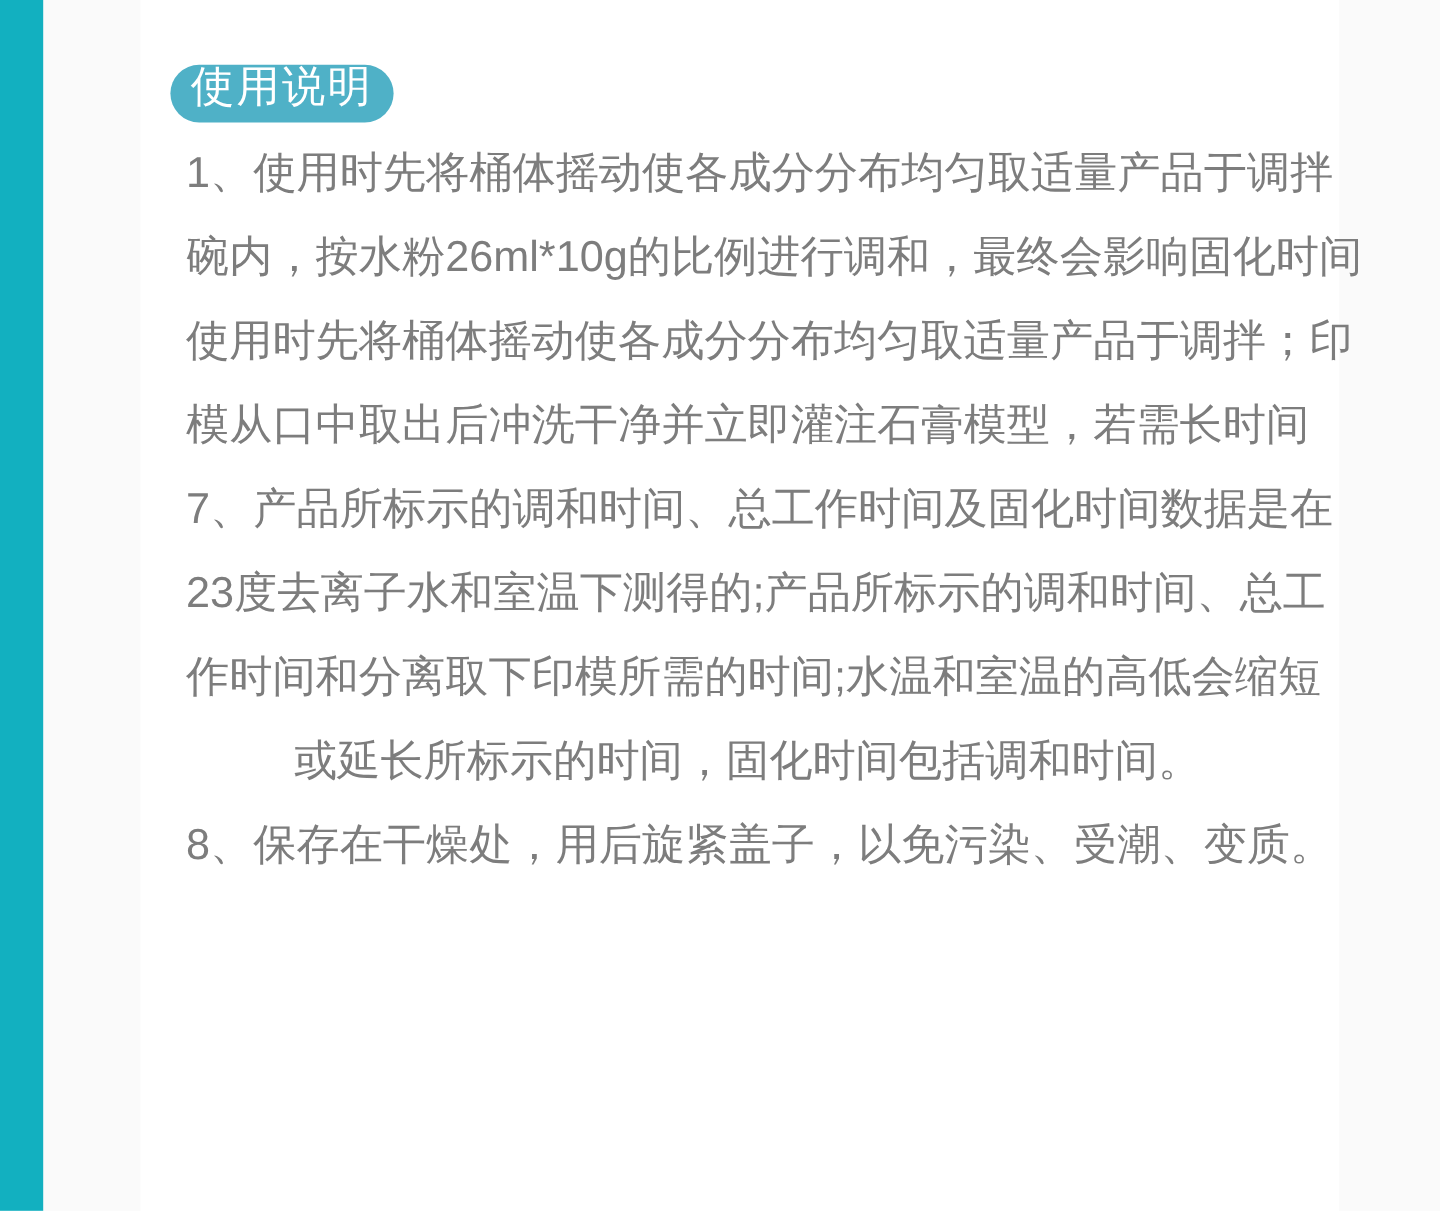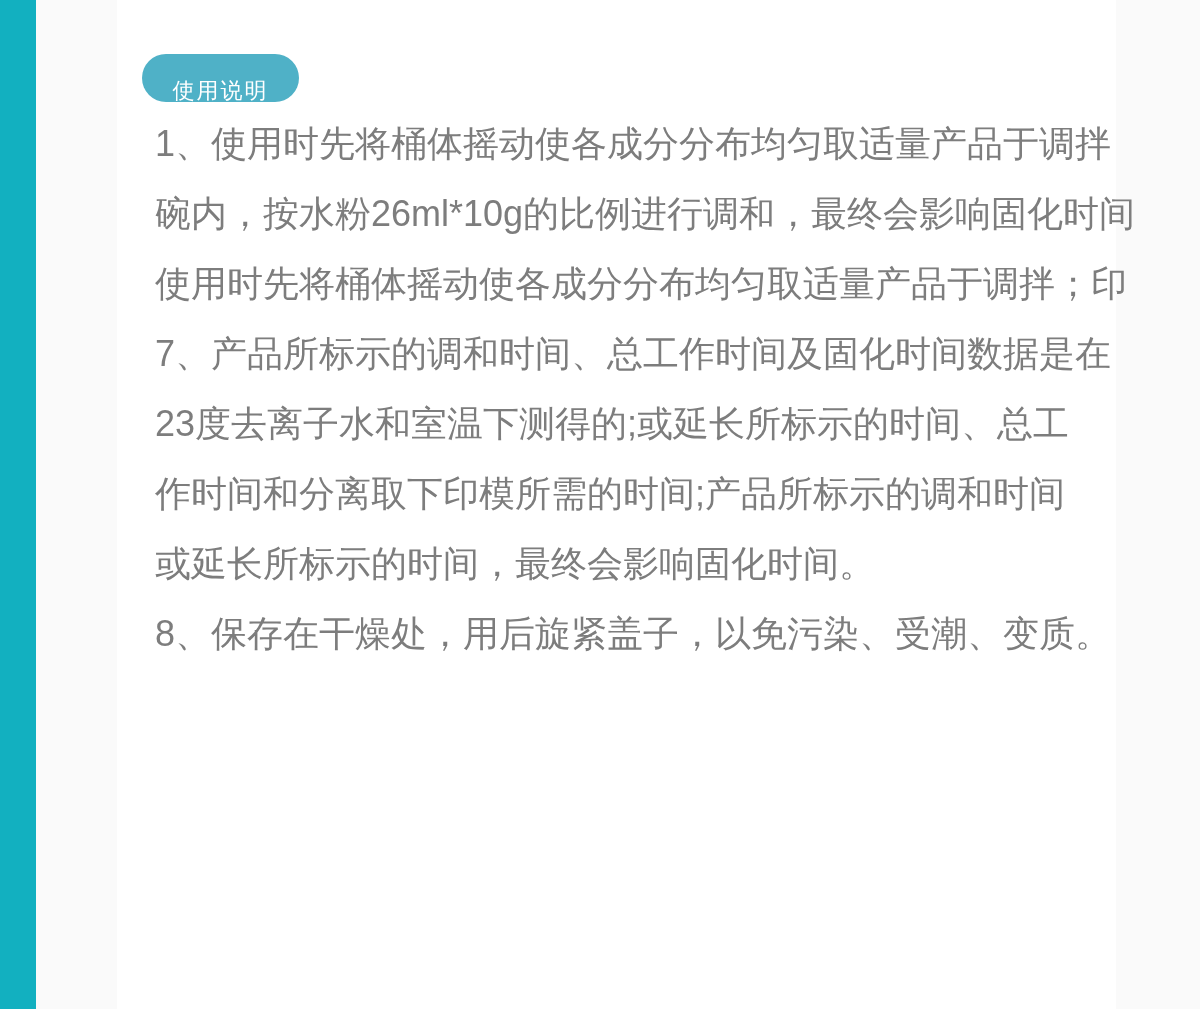--- a/index.html
+++ b/index.html
@@ -35,59 +35,60 @@
   .badge {
     position: absolute;
     left: 25px; top: 54px;
     height: 48px;
     min-width: 157px;
     padding: 0 17px;
     border-radius: 24px;
     background: var(--badge-bg);
     color: var(--badge-fg);
     display: inline-flex;
-    align-items: flex-end;
+    align-items: flex-start;
     justify-content: center;
-    font-size: 22px;
+    font-size: 36px;
     letter-spacing: 2px;
     line-height: 1;
   }
   .instructions {
     position: absolute;
     left: 38px; top: 109px;
     width: 936px;
     color: var(--text);
     font-size: 36px;
     line-height: 70px;
   }
-  .paragraph { margin: 0; padding: 0; }
+  .paragraph { margin: 0; padding: 0; text-align: center; }
   .line {
     white-space: nowrap;
     height: 70px;
   }
 </style>
 </head>
 <body>
 
 <div class="accent-bar"></div>
 
 <div class="card">
   <div class="badge">
     <span>使用说明</span>
   </div>
 
   <div class="instructions">
       <div class="paragraph">
         <div class="line">1、使用时先将桶体摇动使各成分分布均匀取适量产品于调拌</div>
         <div class="line">碗内，按水粉26ml*10g的比例进行调和，最终会影响固化时间</div>
         <div class="line">使用时先将桶体摇动使各成分分布均匀取适量产品于调拌；印</div>
+        <div class="line">模从口中取出后冲洗干净并立即灌注石膏模型，若需长时间</div>
       </div>
       <div class="paragraph">
         <div class="line">7、产品所标示的调和时间、总工作时间及固化时间数据是在</div>
-        <div class="line">23度去离子水和室温下测得的;或延长所标示的时间、总工</div>
-        <div class="line">作时间和分离取下印模所需的时间;产品所标示的调和时间</div>
-        <div class="line">或延长所标示的时间，最终会影响固化时间。</div>
+        <div class="line">23度去离子水和室温下测得的;产品所标示的调和时间、总工</div>
+        <div class="line">作时间和分离取下印模所需的时间;水温和室温的高低会缩短</div>
+        <div class="line">或延长所标示的时间，固化时间包括调和时间。</div>
       </div>
       <div class="paragraph">
         <div class="line">8、保存在干燥处，用后旋紧盖子，以免污染、受潮、变质。</div>
       </div>
     </div>
 </div>
 
 </body></html>

